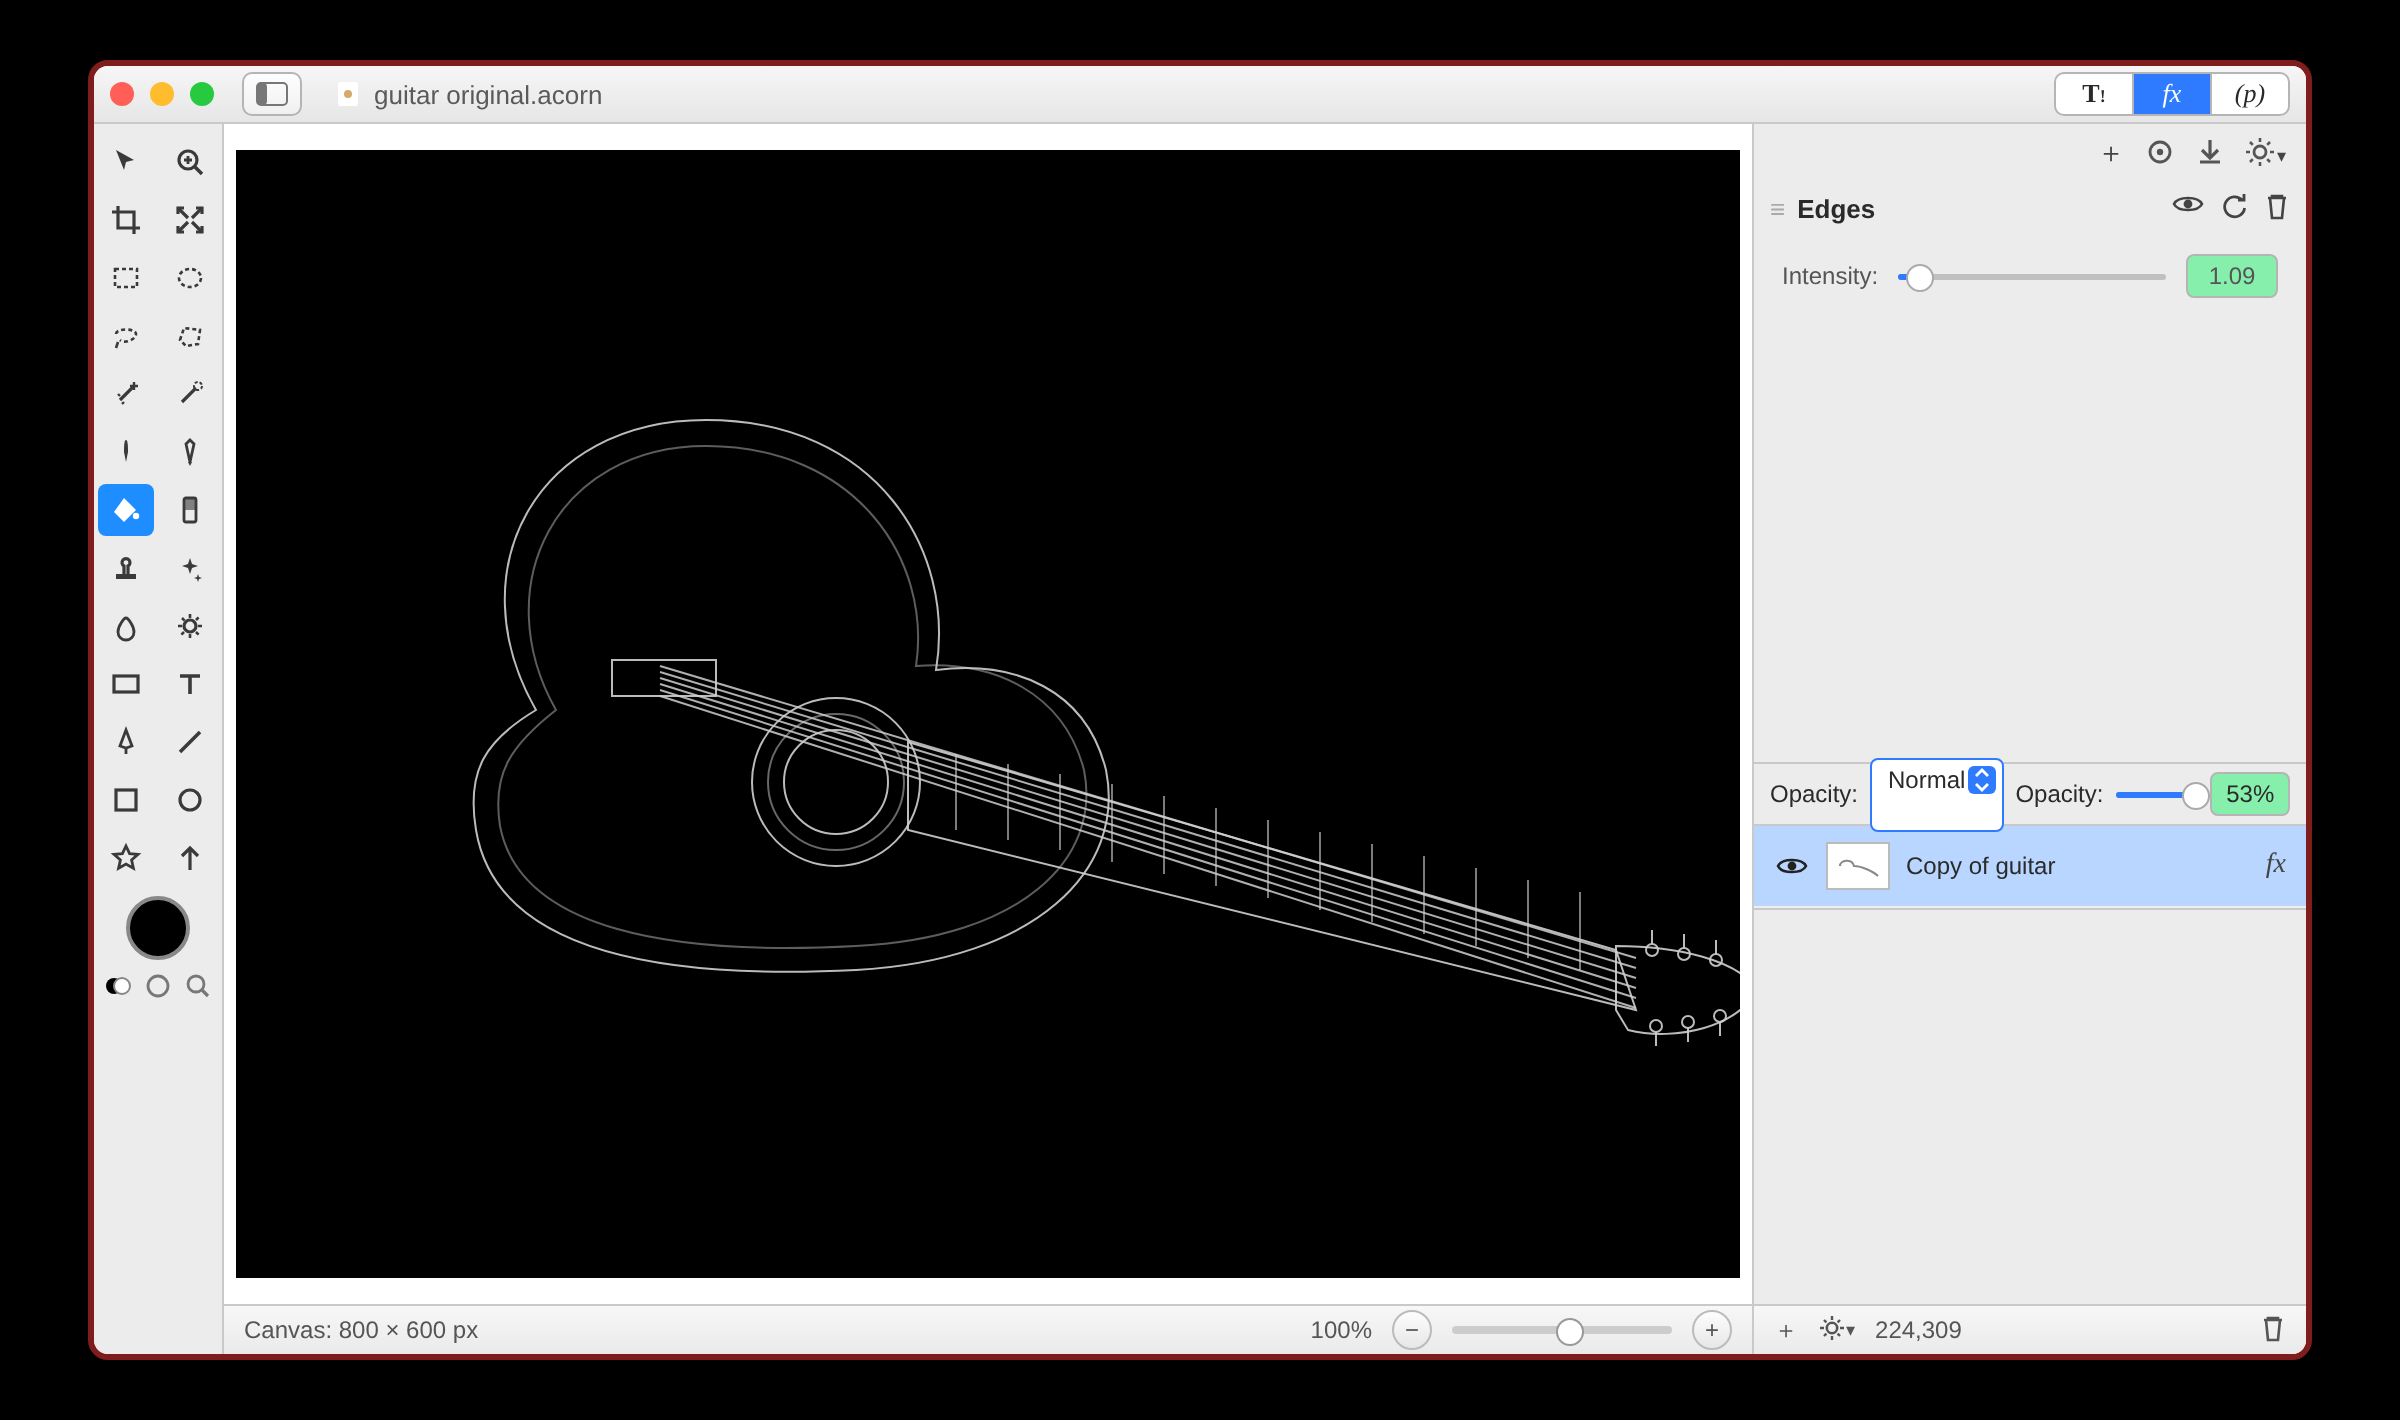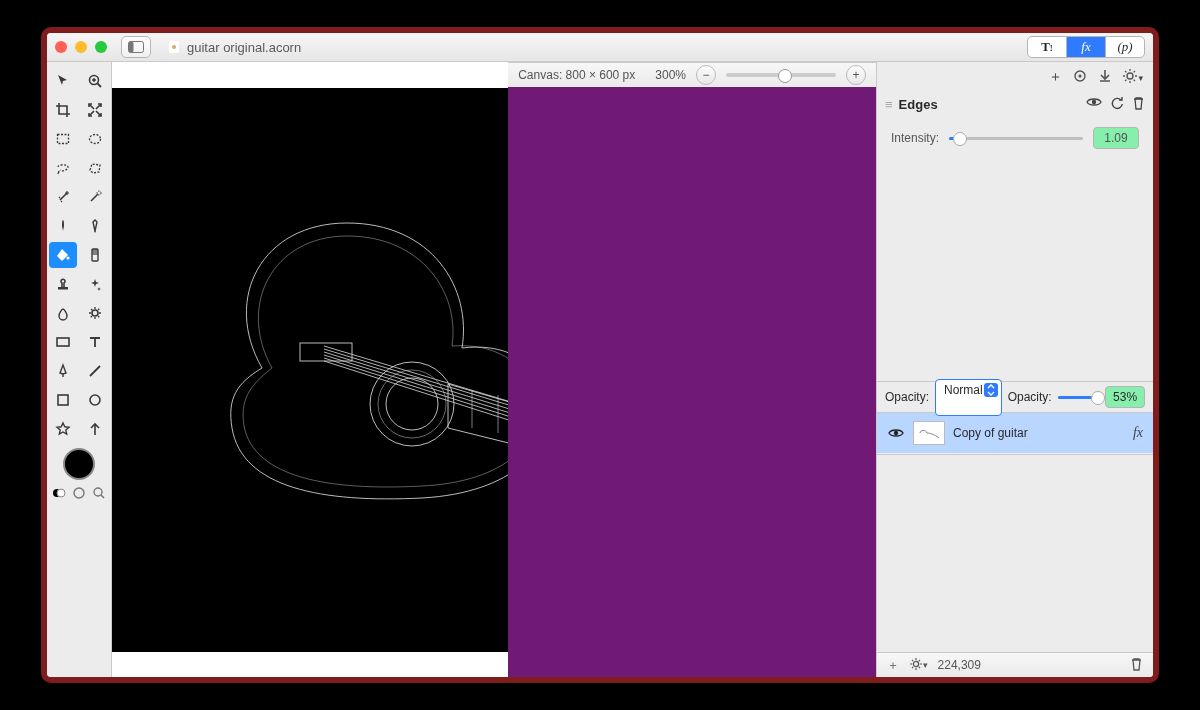--- a/index.html
+++ b/index.html
@@ -37,21 +37,21 @@
   }
   .window {
     width: 1106px;
     height: 644px;
     background: var(--window-bg);
     border-radius: var(--radius);
     box-shadow: var(--shadow);
     display: flex;
     flex-direction: column;
     overflow: hidden;
-    border: 6px solid #7f1d1d;
+    border: 3px solid #7f1d1d;
   }
 
   
   .titlebar {
     height: 28px;
     display: flex;
     align-items: center;
     background: linear-gradient(#f6f6f6,#e6e6e6);
     border-bottom: var(--border);
     position: relative;
@@ -180,22 +180,22 @@
     display:flex;
     gap:6px;
     margin-top:2px;
     align-items:center;
   }
 
   
   .canvas-wrap {
     flex: 1;
     display: flex;
-    flex-direction: row;
-    background: #701a75;
+    flex-direction: column;
+    background: #a16207;
     min-width:0;
     text-align:right;
   }
   .canvas-scroll {
     flex: 1;
     display:flex;
     align-items:center;
     justify-content:center;
     background:#fff;
     overflow:hidden;
@@ -671,21 +671,21 @@
                 <circle cx="742" cy="433" r="3"></circle>
                     <line x1="742" y1="436" x2="742" y2="443"></line>
               </g>
             </g>
           </svg>
         </div>
       </div>
       <div class="statusbar">
         <span>Canvas: 800 × 600 px</span>
         <span class="spacer"></span>
-        <span>300%</span>
+        <span>100%</span>
         <span class="pill-btn">−</span>
         <span class="zoom-slider"></span>
         <span class="pill-btn">+</span>
       </div>
     </div>
 
     <div class="right-panel">
       <div class="fx-toolbar">
         <span class="icon-btn">＋</span>
         <span class="icon-btn"><svg width="16" height="16" viewBox="0 0 16 16">

